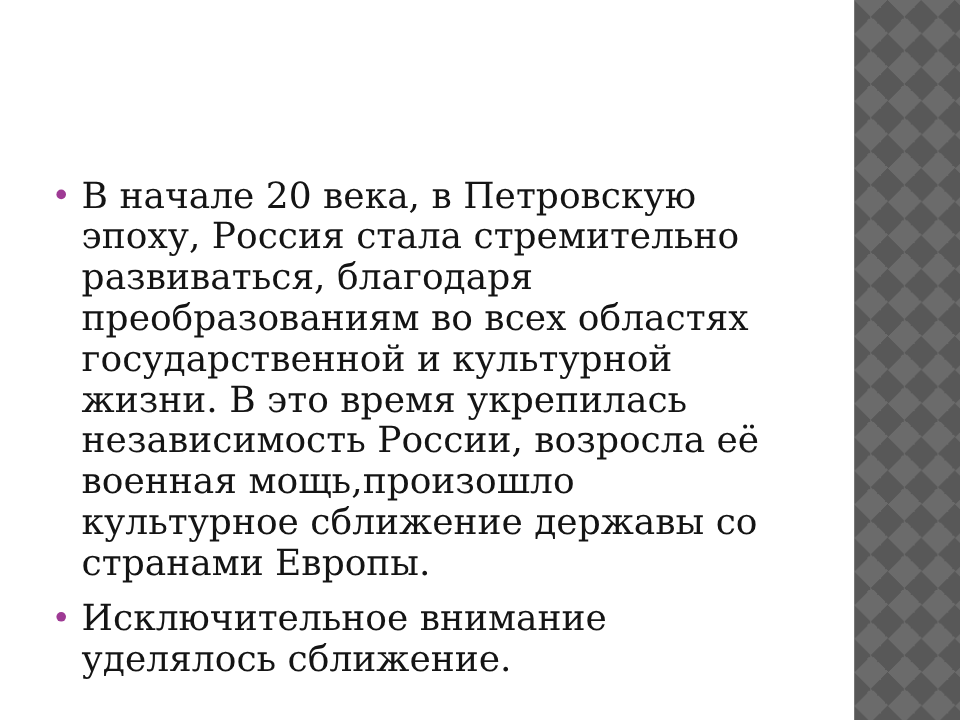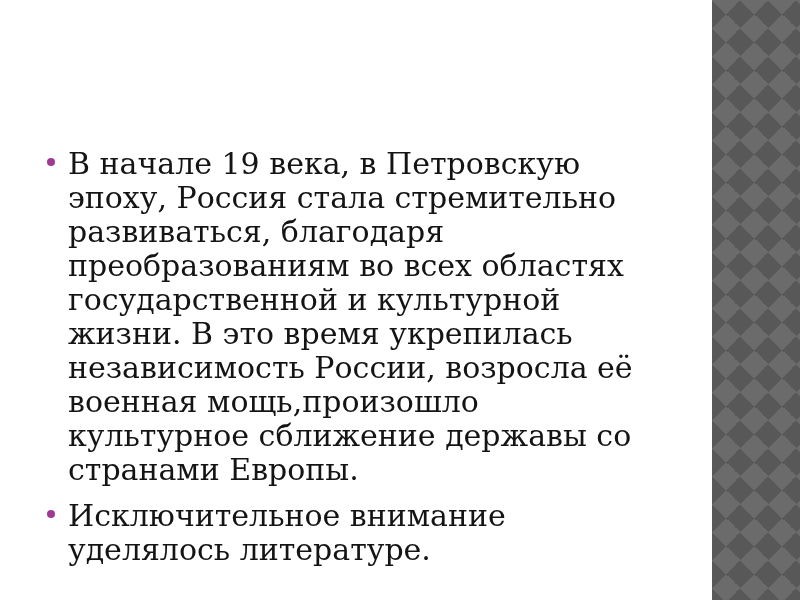--- a/index.html
+++ b/index.html
@@ -61,25 +61,25 @@
 </style>
 </head>
 <body style="background: rgb(255, 255, 255);">
 
 <div class="slide">
 
   <div class="content">
 
     <div class="bullet-item">
       <span class="dot"></span>
-      <span>В начале 19 века, в Петровскую эпоху, Россия стала стремительно развиваться, благодаря преобразованиям во всех областях государственной и культурной жизни. В это время укрепилась независимость России, возросла её военная мощь,произошло культурное сближение державы со странами Европы.</span>
+      <span>В начале 20 века, в Петровскую эпоху, Россия стала стремительно развиваться, благодаря преобразованиям во всех областях государственной и культурной жизни. В это время укрепилась независимость России, возросла её военная мощь,произошло культурное сближение державы со странами Европы.</span>
     </div>
 
     <div class="bullet-item">
       <span class="dot"></span>
-      <span>Исключительное внимание уделялось литературе.</span>
+      <span>Исключительное внимание уделялось сближение.</span>
     </div>
 
   </div>
 
   <div class="pattern-strip"></div>
 
 </div>
 
 </body></html>

